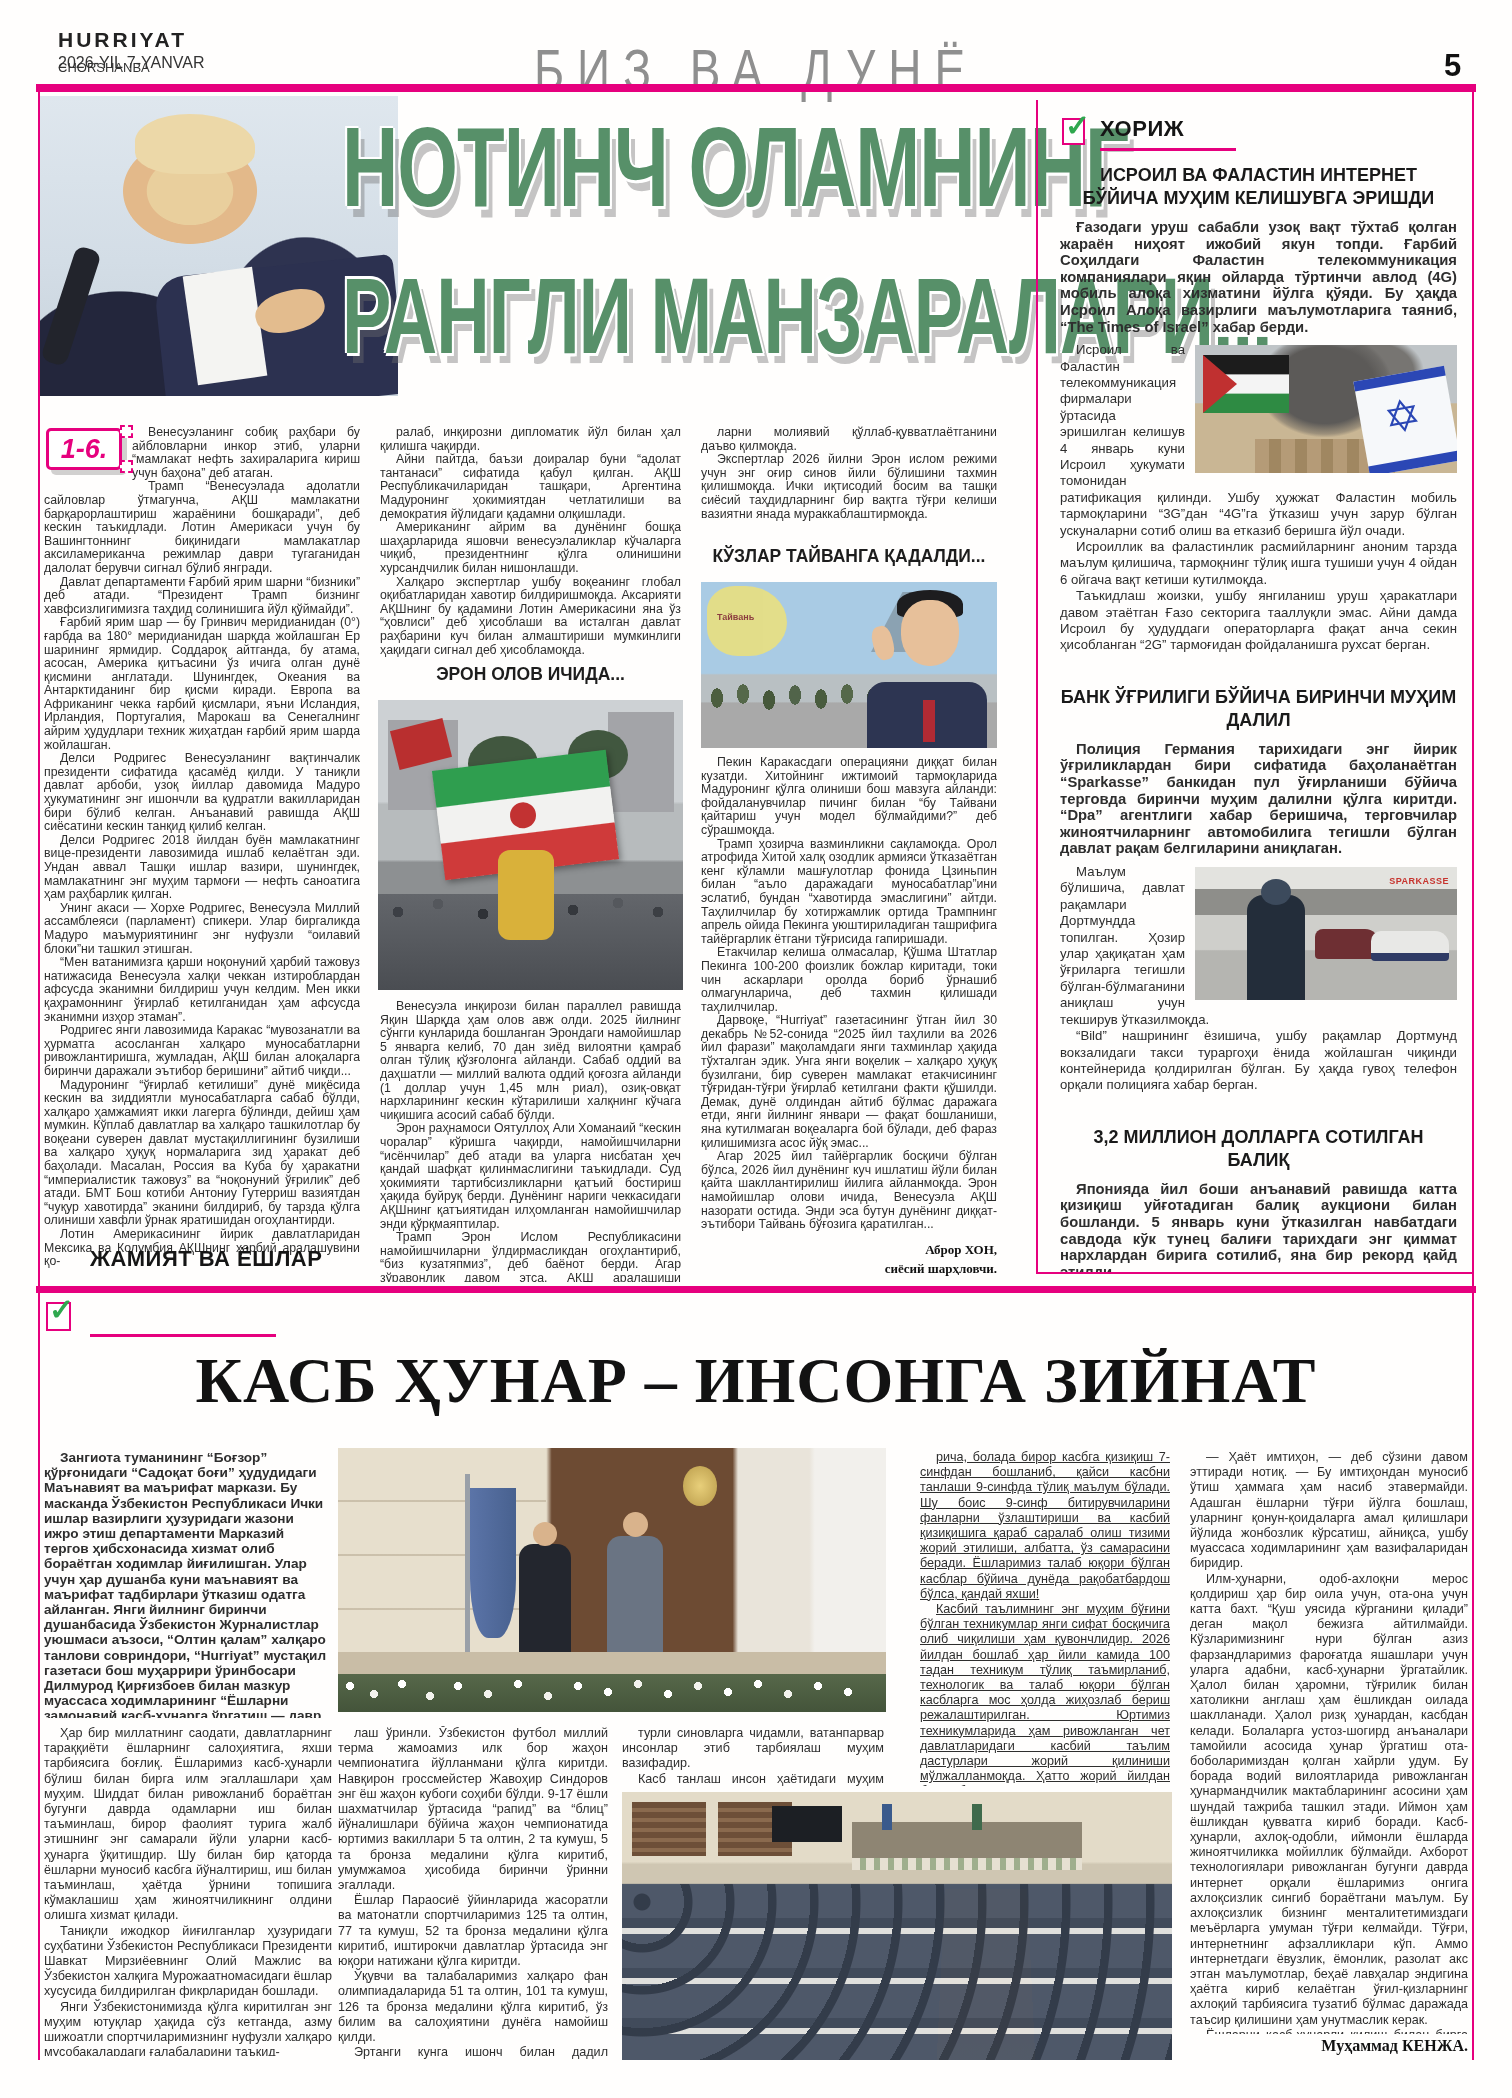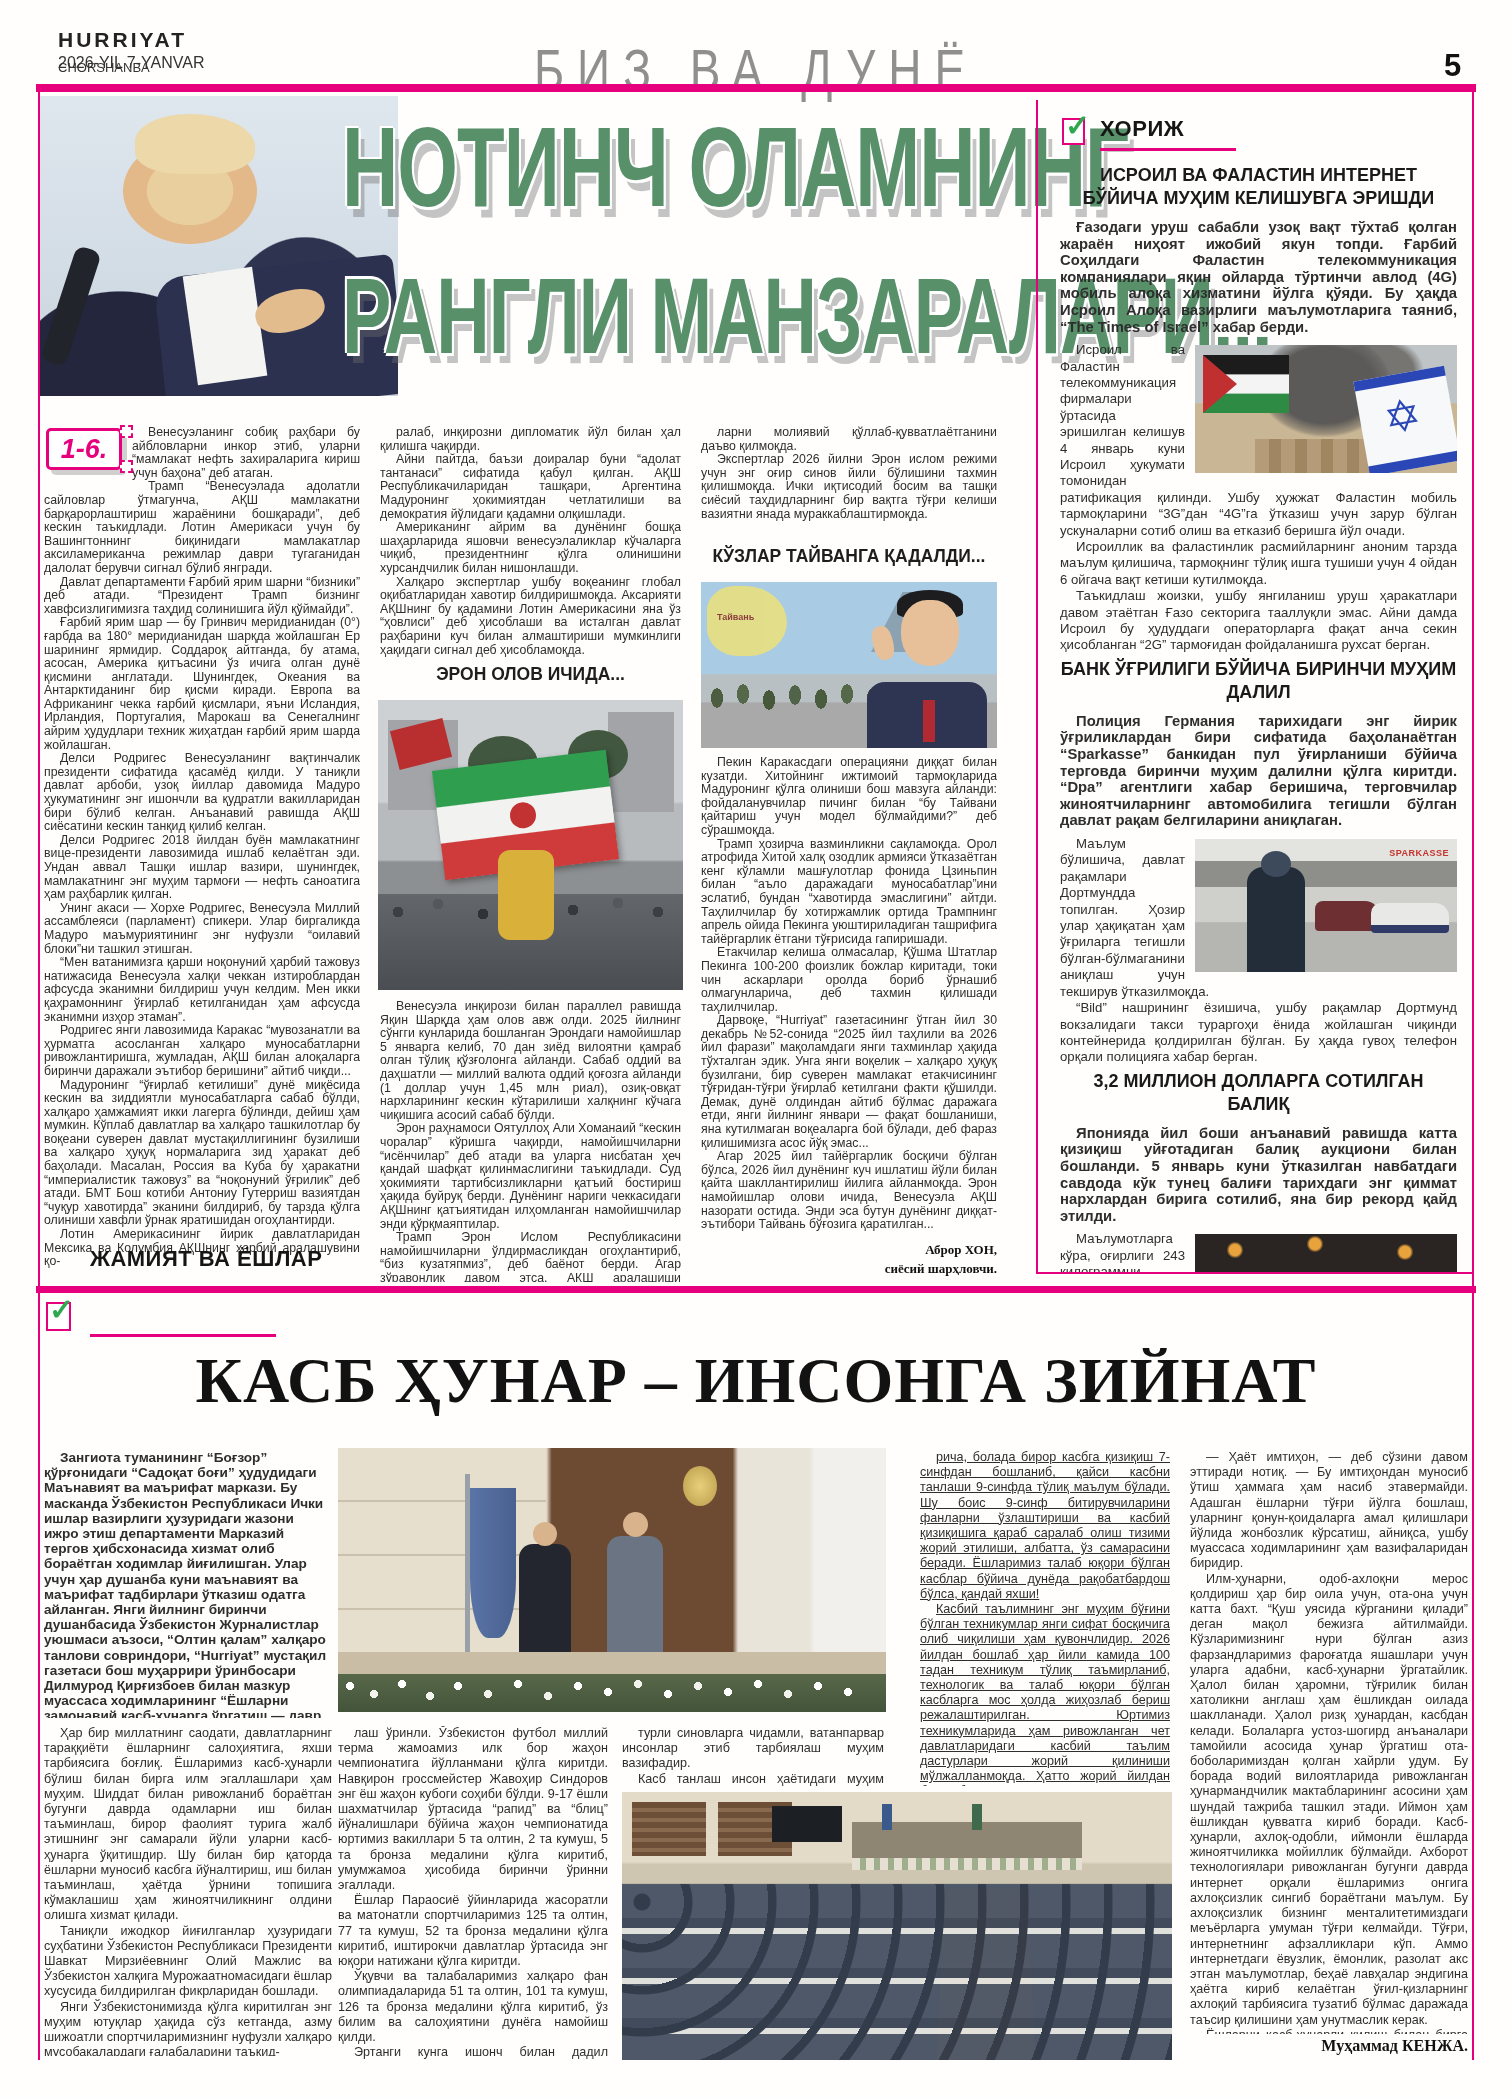--- a/index.html
+++ b/index.html
@@ -55,21 +55,21 @@
   .check-glyph { position:absolute; left:1px; top:-12px; font-size:30px; font-weight:bold; color:#2fa84f; }
   .sec-label { font-size:22px; font-weight:bold; color:#151515; letter-spacing:.5px; }
   .sec-underline { height:3px; background:#e6007e; }
 
   
   #sidebar {
     left:1036px; top:100px; width:437px; height:1174px;
     border-left:2px solid #e6007e; border-bottom:2px solid #e6007e;
     padding:10px 16px 0 22px; overflow:hidden;
   }
-  .sb-art-head { font-size:18px; line-height:23px; font-weight:bold; text-align:center; color:#1a1a1a; margin-top:4px; }
+  .sb-art-head { font-size:18px; line-height:23px; font-weight:bold; text-align:center; color:#1a1a1a; margin-top:32px; }
   .sb-lead { font-size:14.8px; line-height:16.6px; font-weight:bold; text-align:justify; margin-top:9px; text-indent:16px; }
   .sb-body { font-size:13.2px; line-height:16.4px; text-align:justify; margin-top:7px; }
   .sb-body p { text-indent:16px; }
   .sb-photo { float:right; margin:3px 0 5px 10px; }
 
   
   .big-head {
     left:36px; top:1344px; width:1440px; text-align:center;
     font-family:"Liberation Serif", serif; font-weight:bold; font-size:64px; letter-spacing:1px; color:#121212;
   }

